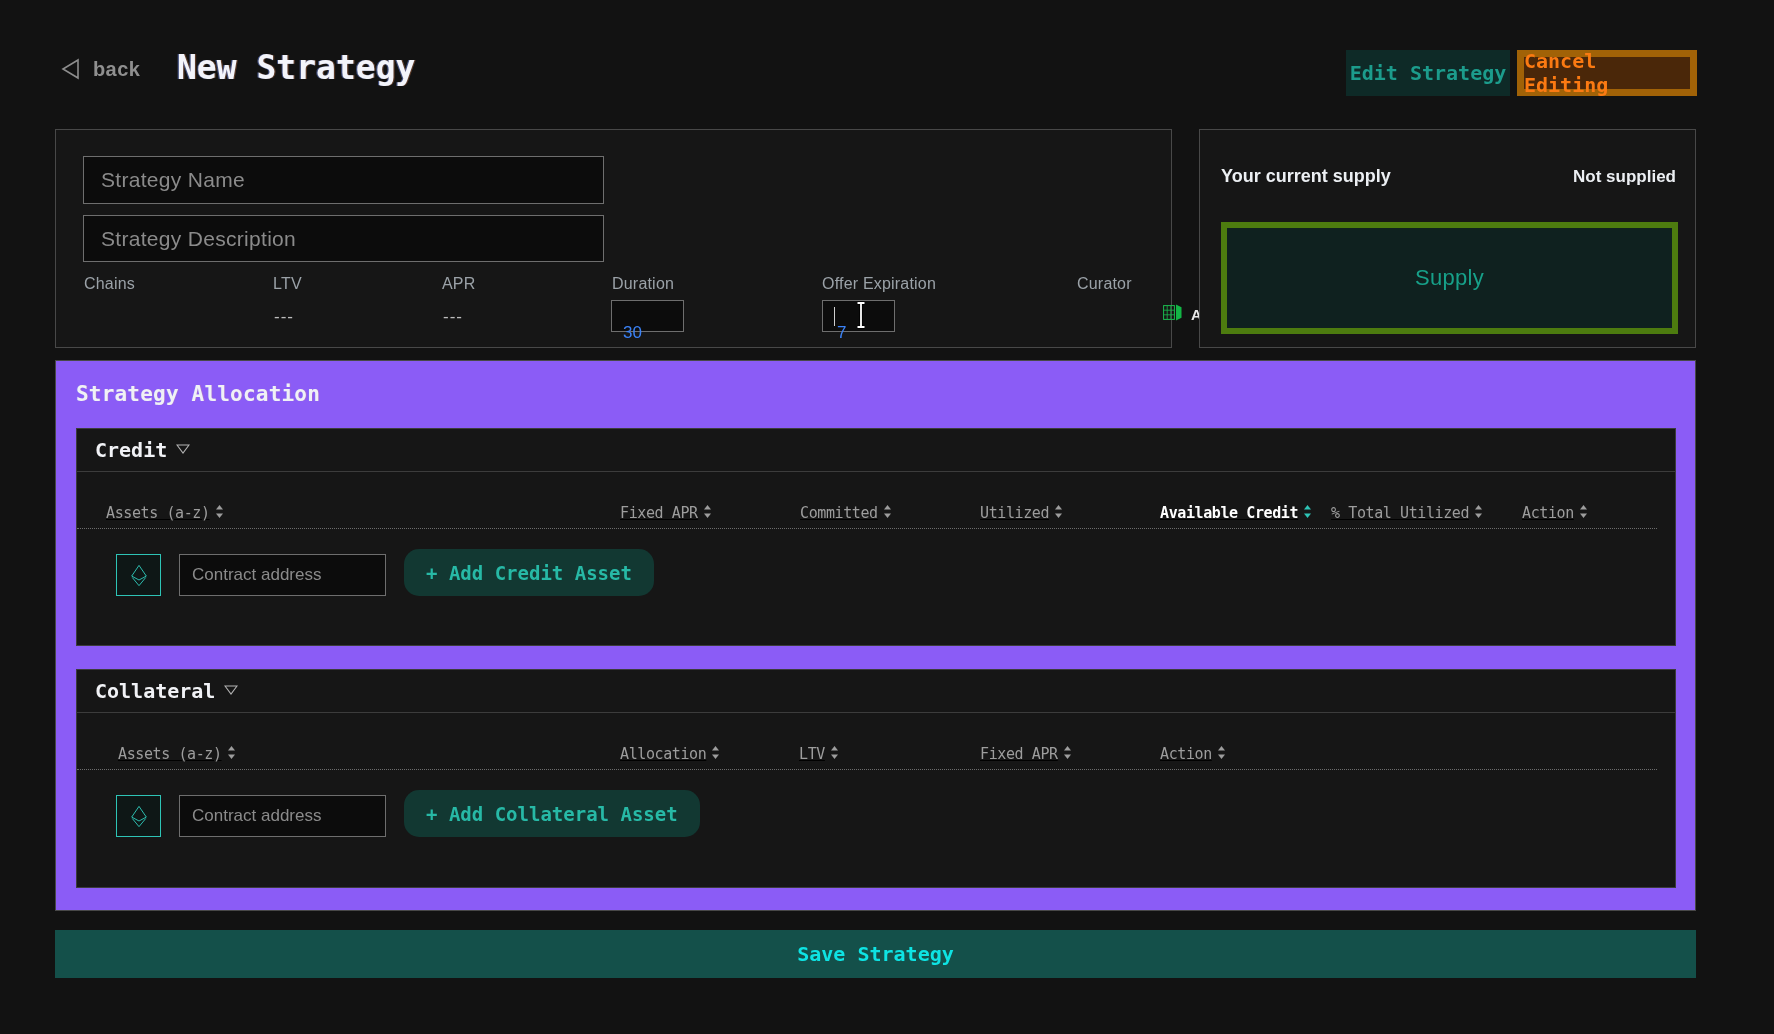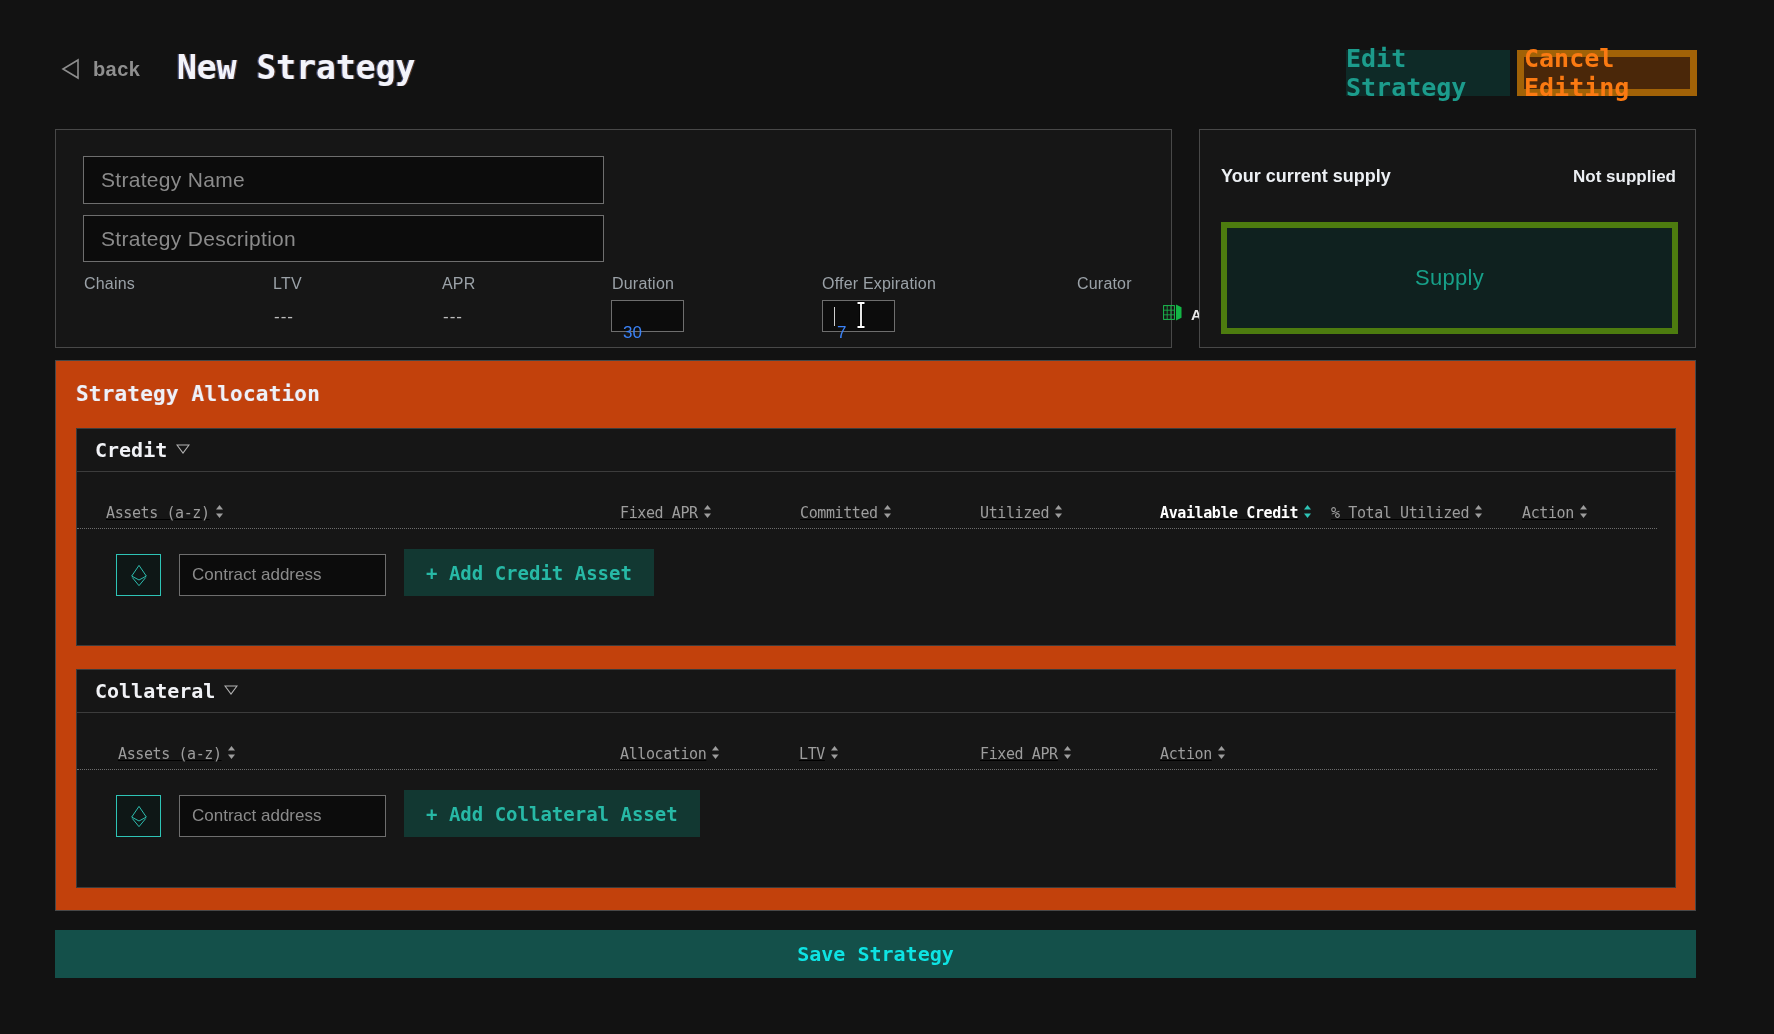--- a/index.html
+++ b/index.html
@@ -7,21 +7,21 @@
        font-family:"Liberation Sans",sans-serif;-webkit-font-smoothing:antialiased;}
   .page{position:relative;width:1774px;height:1034px;background:#121212;}
 
   
   .back{position:absolute;left:60px;top:58px;display:flex;align-items:flex-start;gap:13px;cursor:pointer;font-weight:bold;}
   .back-label{font-size:20px;color:#8f8f8f;letter-spacing:.4px;}
   .title{position:absolute;left:177px;top:48px;font-family:"DejaVu Sans Mono",monospace;
          font-size:33px;font-weight:bold;color:#f3f4fa;letter-spacing:0px;
          text-shadow:-1.2px 0 rgba(120,150,255,.45),1.2px 0 rgba(255,150,90,.30);}
   .hdr-btn{position:absolute;top:50px;height:46px;display:flex;align-items:center;justify-content:center;
-           font-family:"DejaVu Sans Mono",monospace;font-size:25px;font-weight:bold;cursor:pointer;}
+           font-family:"DejaVu Sans Mono",monospace;font-size:20px;font-weight:bold;cursor:pointer;}
   .btn-edit{left:1346px;width:164px;background:#0e2a27;color:#1c9c8c;}
   .btn-cancel{left:1517px;width:180px;background:#4a2709;color:#fb7a12;border:7px solid #a16207;box-sizing:border-box;}
 
   
   .card{position:absolute;background:#161616;border:1px solid #484848;box-sizing:border-box;}
   .card-left{left:55px;top:129px;width:1117px;height:219px;}
   .card-right{left:1199px;top:129px;width:497px;height:219px;}
 
   .field{position:absolute;background:#0c0c0c;border:1px solid #6e6e6e;box-sizing:border-box;
          display:flex;align-items:center;padding:0 17px;}
@@ -40,21 +40,21 @@
   .curator-row{position:absolute;display:flex;align-items:center;gap:9px;}
   .curator-name{font-size:15px;font-weight:bold;color:#e8e8e8;}
 
   .supply-title{position:absolute;left:21px;top:36px;font-size:18px;font-weight:bold;color:#eceff3;}
   .supply-status{position:absolute;right:19px;top:37px;font-size:17px;font-weight:bold;color:#eceff3;}
   .supply-btn{position:absolute;left:21px;top:92px;width:457px;height:112px;box-sizing:border-box;
               border:6px solid #4d7c0f;background:#0f211f;display:flex;align-items:center;justify-content:center;
               font-size:22px;color:#17a089;cursor:pointer;letter-spacing:.3px;}
 
   
-  .alloc{position:absolute;left:55px;top:360px;width:1641px;height:551px;background:#c2410c;
+  .alloc{position:absolute;left:55px;top:360px;width:1641px;height:551px;background:#8b5cf6;
          border:1px solid #484848;box-sizing:border-box;}
   .alloc-title{position:absolute;left:20px;top:21px;font-family:"DejaVu Sans Mono",monospace;
                font-size:21px;font-weight:bold;color:#f0f1f6;letter-spacing:.2px;
                text-shadow:-.8px 0 rgba(120,150,255,.35),.8px 0 rgba(255,150,90,.22);}
 
   .section{position:absolute;left:20px;width:1600px;border:1px solid #3c3c3c;box-sizing:border-box;background:#161616;}
   .sec-credit{top:67px;height:218px;}
   .sec-collateral{top:308px;height:219px;}
 
   .sec-head{height:42px;border-bottom:1px solid #3c3c3c;display:flex;align-items:center;padding-left:18px;gap:9px;cursor:pointer;}
@@ -79,21 +79,21 @@
   .thead.collateral .th:nth-child(4){width:180px;}
 
   .asset-row{display:flex;align-items:flex-end;margin-top:20px;padding-left:39px;gap:18px;}
   .chain-box{width:45px;height:42px;box-sizing:border-box;border:1px solid #2ec4b6;background:#0e1716;
              display:flex;align-items:center;justify-content:center;cursor:pointer;}
   .addr{width:207px;height:42px;box-sizing:border-box;background:#0c0c0c;border:1px solid #6e6e6e;
         display:flex;align-items:center;padding-left:12px;}
   .addr span{font-size:17px;color:#8b8b8b;}
   .add-btn{height:47px;box-sizing:border-box;background:#123832;display:flex;align-items:center;
            justify-content:center;padding:0 22px;font-family:"DejaVu Sans Mono",monospace;
-           font-size:19px;font-weight:bold;color:#27b9a6;cursor:pointer;letter-spacing:0px;}
+           font-size:19px;font-weight:bold;color:#27b9a6;cursor:pointer;letter-spacing:0px;border-radius:15px;}
 
   .save{position:absolute;left:55px;top:930px;width:1641px;height:48px;background:#14504a;
         display:flex;align-items:center;justify-content:center;font-family:"DejaVu Sans Mono",monospace;
         font-size:20px;font-weight:bold;color:#0ee3e3;cursor:pointer;}
 
   .cursor{position:absolute;left:855px;top:301px;pointer-events:none;}
 </style>
 </head>
 <body>
 

